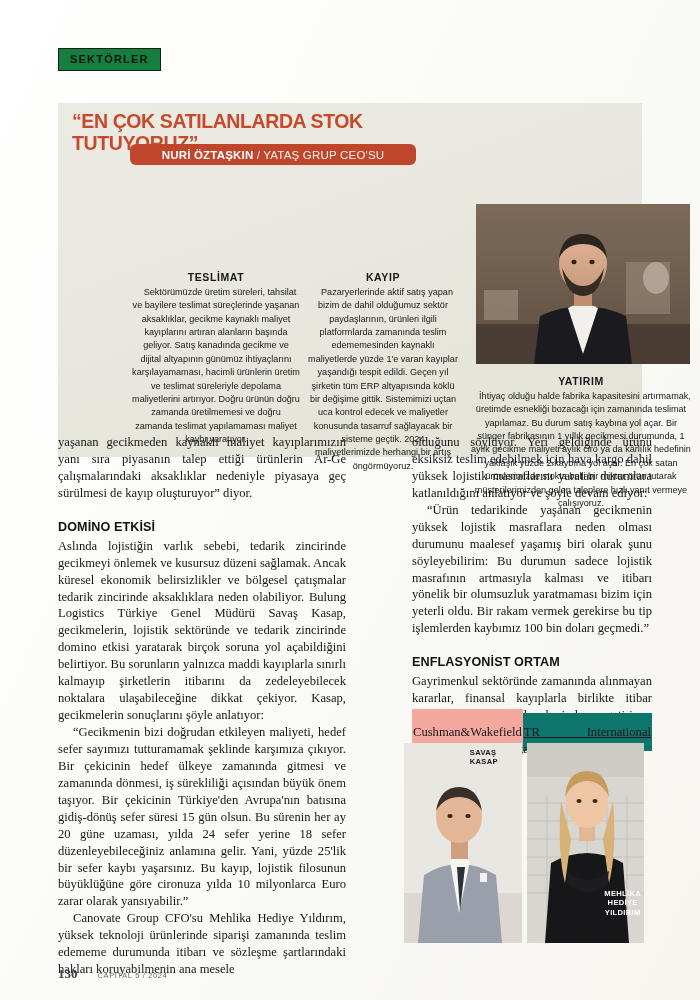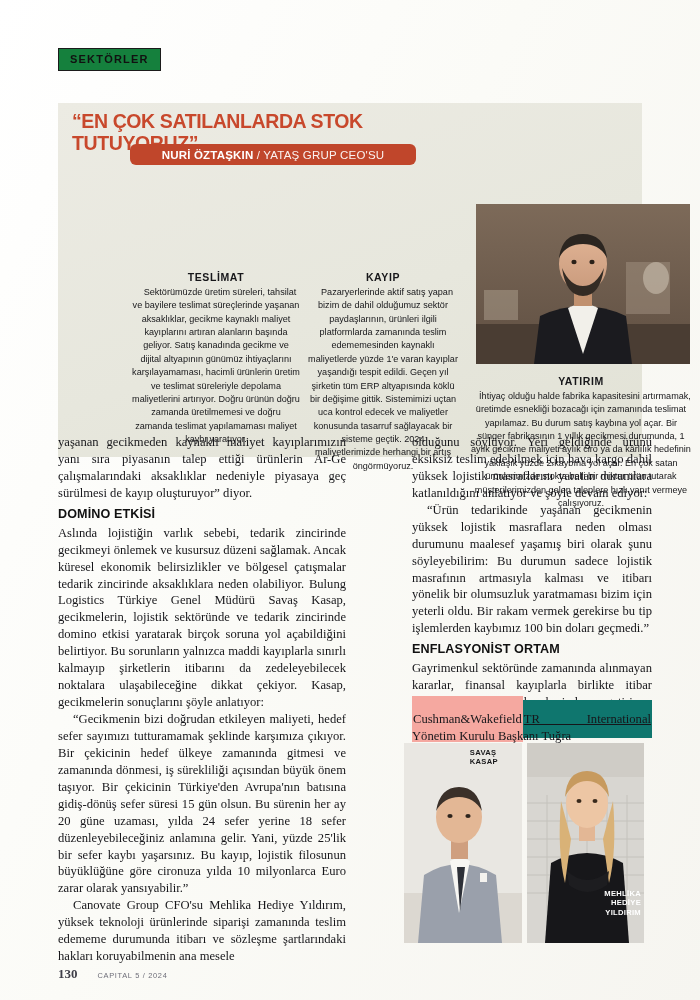--- a/index.html
+++ b/index.html
@@ -127,21 +127,21 @@
   #body-left  { left: 58px;  top: 434px; }
   #body-right { left: 412px; top: 434px; width: 240px; }
   .body-col p { margin: 0; }
   .body-col p.ind { text-indent: 15px; }
   .subhead {
     font-family: "Liberation Sans", sans-serif;
     font-weight: bold;
     font-size: 12.6px;
     letter-spacing: 0.1px;
     color: #111;
-    margin: 4px 0 2px 0;
+    margin: 17px 0 2px 0;
     text-align: left;
   }
   mark.hl-red   { background: #f5a8a0; color: #16161a; padding: 16px 1px; }
   mark.hl-green { background: #0f766e; color: #16161a; padding: 12px 1px; text-decoration: underline; }
 
   
   .photo-row {
     position: absolute;
     left: 404px;
     top: 743px;
@@ -160,21 +160,21 @@
     position: absolute;
     font-family: "Liberation Sans", sans-serif;
     font-weight: bold;
     font-size: 7.6px;
     line-height: 1.25;
     letter-spacing: 0.3px;
     color: #18181a;
     z-index: 4;
   }
   #cap-kasap { left: 56%; top: 5px; text-align: left; }
-  #cap-yildirim { right: 3px; bottom: 26px; text-align: right; color: #fff; }
+  #cap-yildirim { right: 3px; bottom: 26px; text-align: center; color: #fff; }
 
   
   .footer {
     position: absolute;
     left: 58px;
     top: 966px;
     display: flex;
     align-items: baseline;
     gap: 20px;
     color: #5d5d66;

